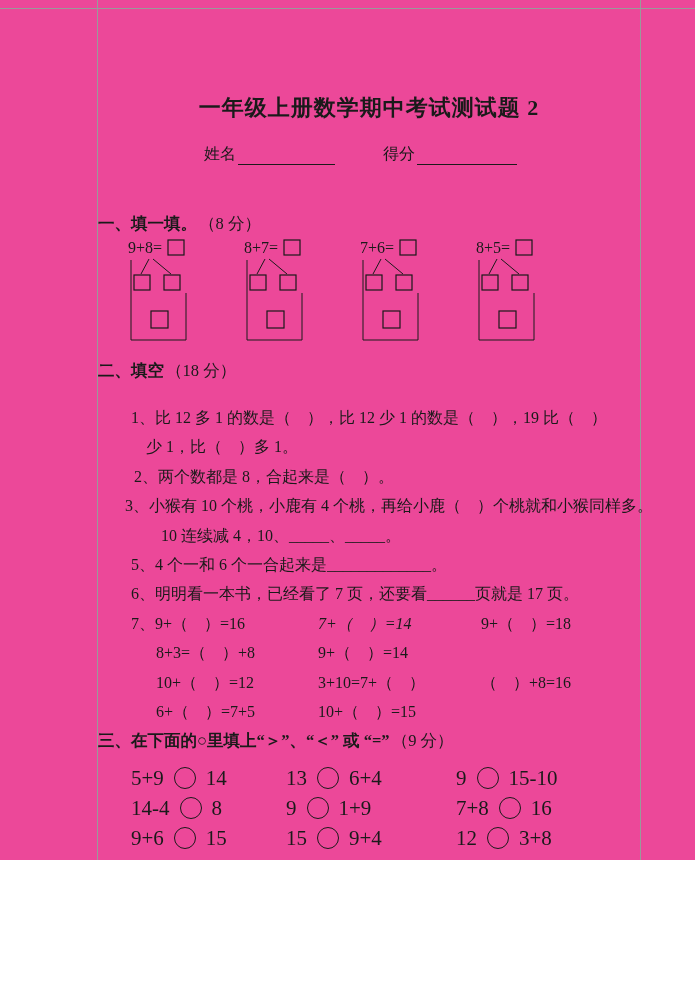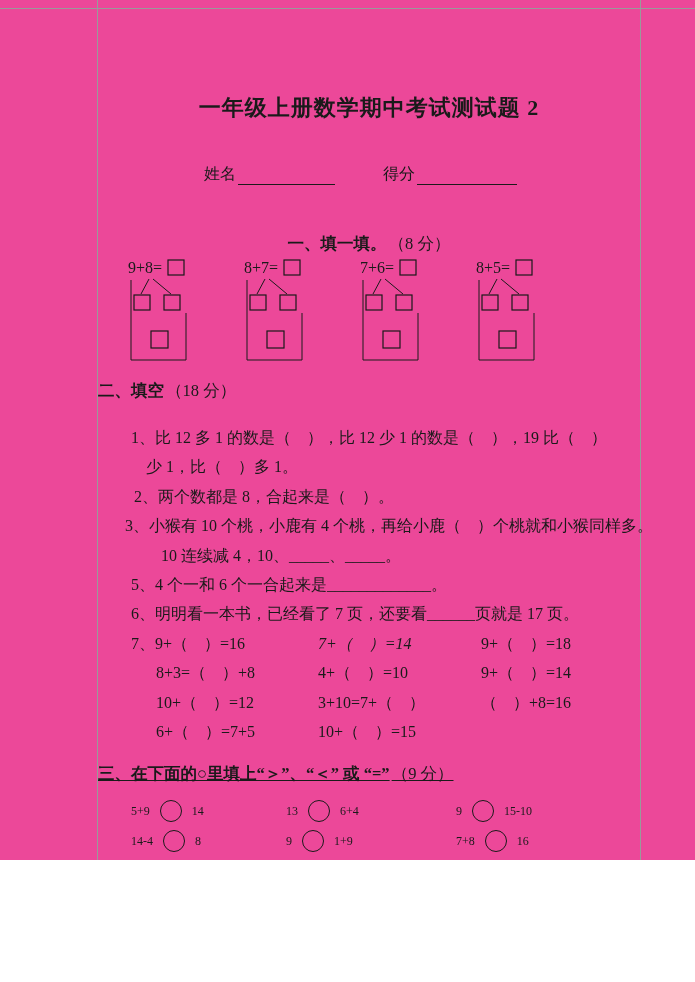--- a/index.html
+++ b/index.html
@@ -9,51 +9,51 @@
 
   .rule-top   { position:absolute; top:8px;  left:0; width:695px; height:1px; background:#9a9a9a; }
   .rule-left  { position:absolute; top:0; left:97px;  width:1px; height:982px; background:#9a9a9a; }
   .rule-right { position:absolute; top:0; left:640px; width:1px; height:982px; background:#9a9a9a; }
 
   .content { position:absolute; left:98px; top:0; width:542px; }
 
   .title { margin-top:93px; height:30px; line-height:30px; text-align:center;
            font-size:22px; font-weight:bold; letter-spacing:1px; }
 
-  .name-row { margin-top:40px; padding-left:106px; height:22px; font-size:16px;
+  .name-row { margin-top:20px; padding-left:106px; height:22px; font-size:16px;
               display:flex; align-items:flex-end; }
   .blank { display:inline-block; border-bottom:1.6px solid #1a1a1a; height:18px; margin-left:2px; }
   .b1 { width:97px; } .b2 { width:100px; }
   .score-label { margin-left:48px; }
 
   .sec-head { font-size:16.5px; line-height:26px; font-weight:bold; white-space:nowrap; }
   .sec-head .pts { font-weight:normal; margin-left:2px; }
-  .sec1-head { margin-top:46px;text-align:center; }
+  .sec1-head { margin-top:46px; }
   .sec2-head { margin-top:10px; line-height:28px; }
-  .sec3-head { margin-top:14px;  line-height:28px;text-decoration:underline; }
+  .sec3-head { margin-top:1px;  line-height:28px; }
 
   .diagrams { margin-top:0; padding-left:30px; display:flex; gap:52px; height:110px; }
   .decomp { display:block; }
   .dexpr { font-size:16px; fill:#1a1a1a; font-family:"Liberation Serif","DejaVu Serif",serif; }
   .dbox  { fill:none; stroke:#1a1a1a; stroke-width:1.2; }
   .dline, .dpoly { fill:none; stroke:#1a1a1a; stroke-width:1; }
 
   .sec2-lines { margin-top:18px; font-size:16px; }
   .fill-line { line-height:29.4px; white-space:nowrap; }
 
   .eq-row { display:flex; padding-left:58px; line-height:29.4px; font-size:16px; white-space:nowrap;gap:30px; }
   .eq-row-first { padding-left:33px; }
   .eq { display:inline-block; }
   .eq-row-first .eq:nth-child(1) { width:157px; }
   .eq-row-first .eq:nth-child(2) { width:133px;font-style:italic; }
   .eq-row:not(.eq-row-first) .eq:nth-child(1) { width:132px; }
   .eq-row:not(.eq-row-first) .eq:nth-child(2) { width:133px; }
 
   .cmp-rows { margin-top:8px; }
-  .cmp-row { display:flex; padding-left:33px; height:30px; font-size:12px; }
+  .cmp-row { display:flex; padding-left:33px; height:30px; font-size:21px; }
   .cmp-cell { display:flex; align-items:center; gap:10px; }
   .cw1 { width:155px; } .cw2 { width:170px; } .cw3 { flex:1; }
   .circle { width:22px; height:22px; border:1.5px solid #1a1a1a; border-radius:50%;
             display:inline-block; flex:0 0 auto; }
 
   .page-num { position:absolute; top:895px; left:98px; width:542px; text-align:center; font-size:14px; }
 </style>
 </head>
 <body>
 
@@ -135,21 +135,20 @@
     </div>
 
     <div>
       <div class="eq-row eq-row-first">
         <span class="eq">7、9+（　）=16</span>
         <span class="eq">7+（　）=14</span>
         <span class="eq">9+（　）=18</span>
       </div>
       <div class="eq-row">
         <span class="eq">8+3=（　）+8</span>
-        <span class="eq">4+（　）=10</span>
         <span class="eq">9+（　）=14</span>
       </div>
       <div class="eq-row">
         <span class="eq">10+（　）=12</span>
         <span class="eq">3+10=7+（　）</span>
         <span class="eq">（　）+8=16</span>
       </div>
       <div class="eq-row">
         <span class="eq">6+（　）=7+5</span>
         <span class="eq">10+（　）=15</span>

